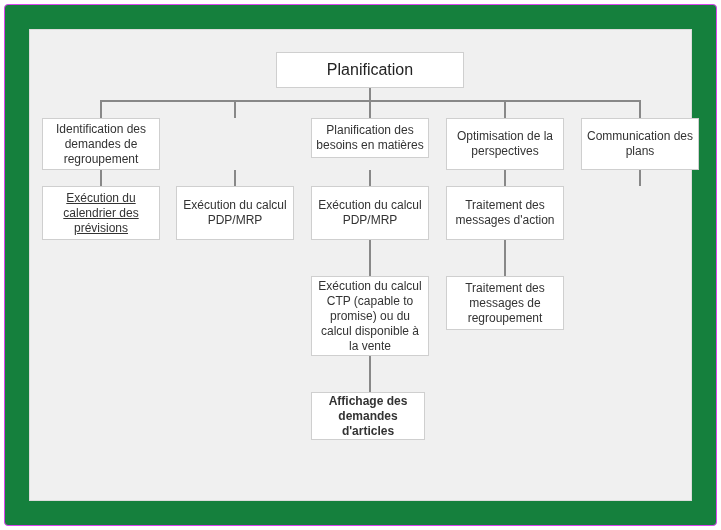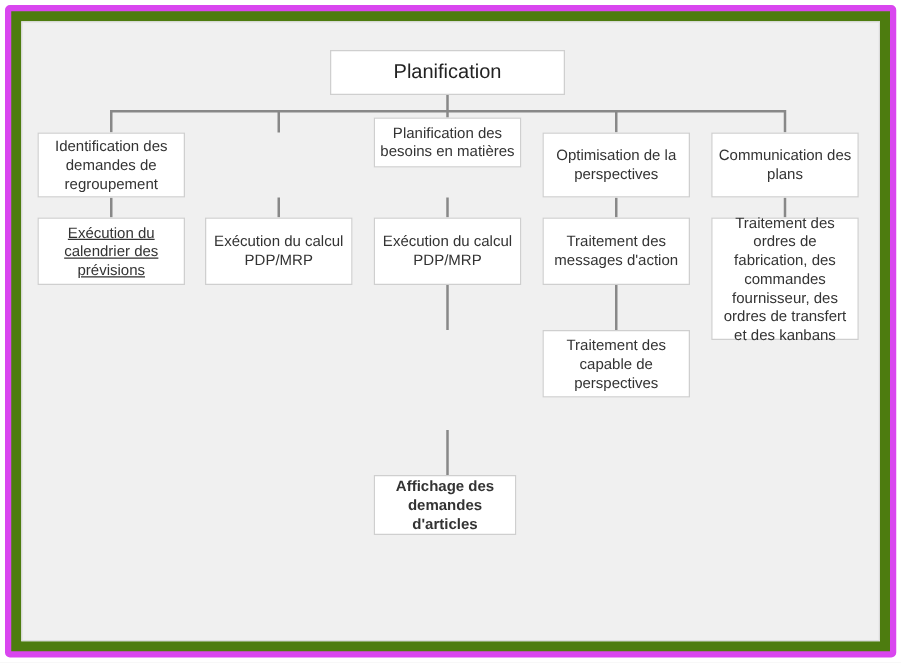--- a/index.html
+++ b/index.html
@@ -6,24 +6,24 @@
   body {
     font-family: "Segoe UI", Arial, sans-serif;
     background: #ffffff;
     width: 721px;
     height: 530px;
     position: relative;
   }
   .outer {
     position: absolute;
     top: 4px; left: 4px; right: 4px; bottom: 4px;
-    border: 5px solid #d946ef;
+    border: 1px solid #d946ef;
     border-radius: 4px;
-    background: #4d7c0f;
-    padding: 8px;
+    background: #15803d;
+    padding: 24px;
   }
   .inner {
     width: 100%; height: 100%;
     border: 1px solid #dcdcdc;
     background: #f0f0f0;
     position: relative;
   }
   .node {
     position: absolute;
     background: #ffffff;
@@ -74,25 +74,25 @@
 
     <div class="conn" style="left:474px; top:210px; width:2px; height:36px;"></div>
 
     <div class="node root" style="left:246px; top:22px; width:188px; height:36px;">Planification</div>
 
     <div class="node" style="left:12px; top:88px; width:118px; height:52px;">Identification des demandes de regroupement</div>
     <div class="node" style="left:12px; top:156px; width:118px; height:54px;text-decoration:underline;">Exécution du calendrier des prévisions</div>
 
     <div class="node" style="left:146px; top:156px; width:118px; height:54px;">Exécution du calcul PDP/MRP</div>
 
-    <div class="node" style="left:281px; top:76px; width:118px; height:40px;text-align:center;">Planification des besoins en matières</div>
+    <div class="node" style="left:281px; top:88px; width:118px; height:40px;text-align:center;">Planification des besoins en matières</div>
     <div class="node" style="left:281px; top:156px; width:118px; height:54px;">Exécution du calcul PDP/MRP</div>
+    <div class="node" style="left:281px; top:246px; width:118px; height:80px;">Exécution du calcul CTP (capable to promise) ou du calcul disponible à la vente</div>
     <div class="node" style="left:281px; top:362px; width:114px; height:48px;font-weight:bold;">Affichage des demandes d'articles</div>
 
     <div class="node" style="left:416px; top:88px; width:118px; height:52px;">Optimisation de la perspectives</div>
     <div class="node" style="left:416px; top:156px; width:118px; height:54px;">Traitement des messages d'action</div>
-    <div class="node" style="left:416px; top:246px; width:118px; height:54px;">Traitement des capable de perspectives</div>
+    <div class="node" style="left:416px; top:246px; width:118px; height:54px;">Traitement des messages de regroupement</div>
 
     <div class="node" style="left:551px; top:88px; width:118px; height:52px;">Communication des plans</div>
-    <div class="node" style="left:551px; top:156px; width:118px; height:98px;">Traitement des ordres de fabrication, des commandes fournisseur, des ordres de transfert et des kanbans</div>
 
   </div>
 </div>
 
 </body></html>

